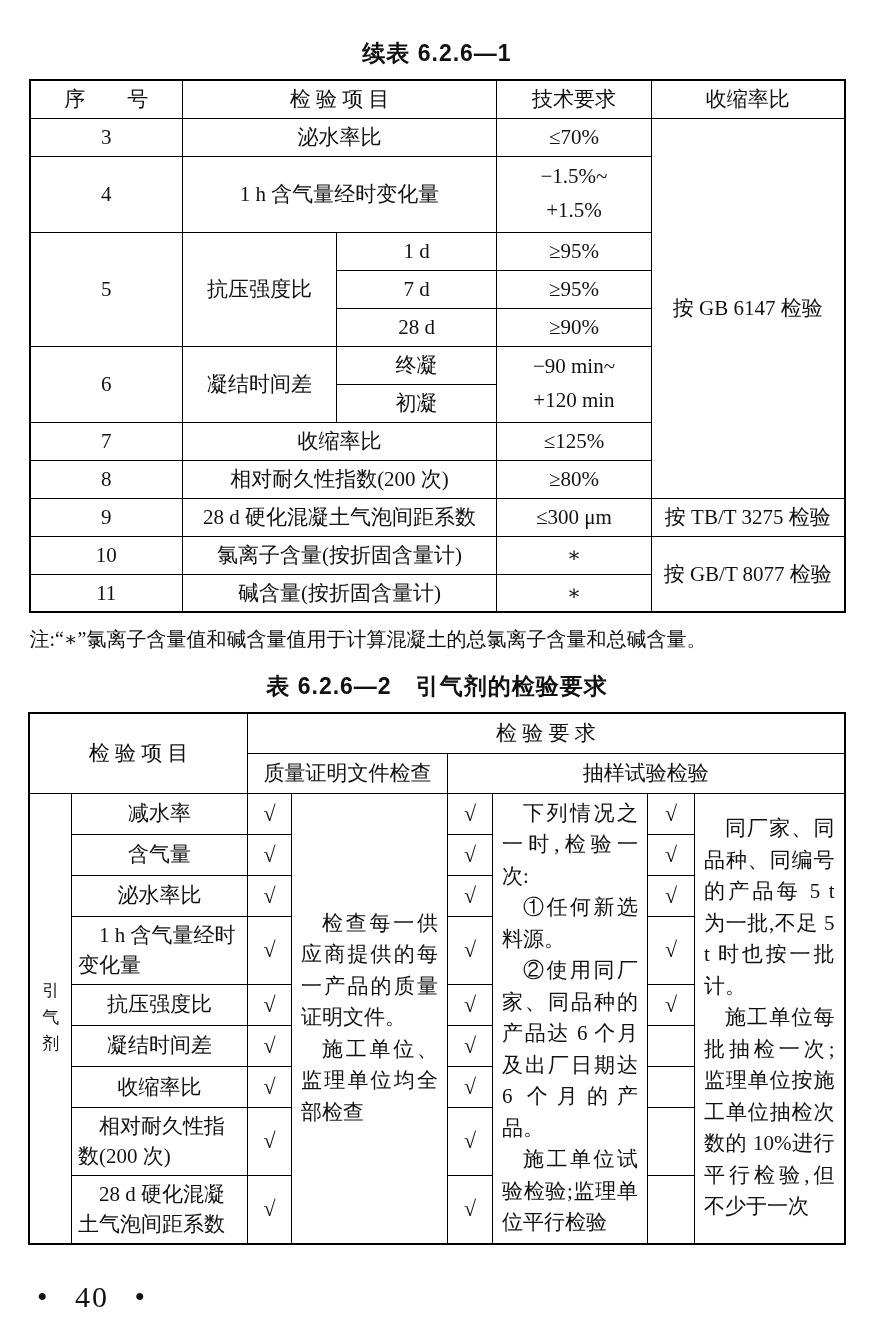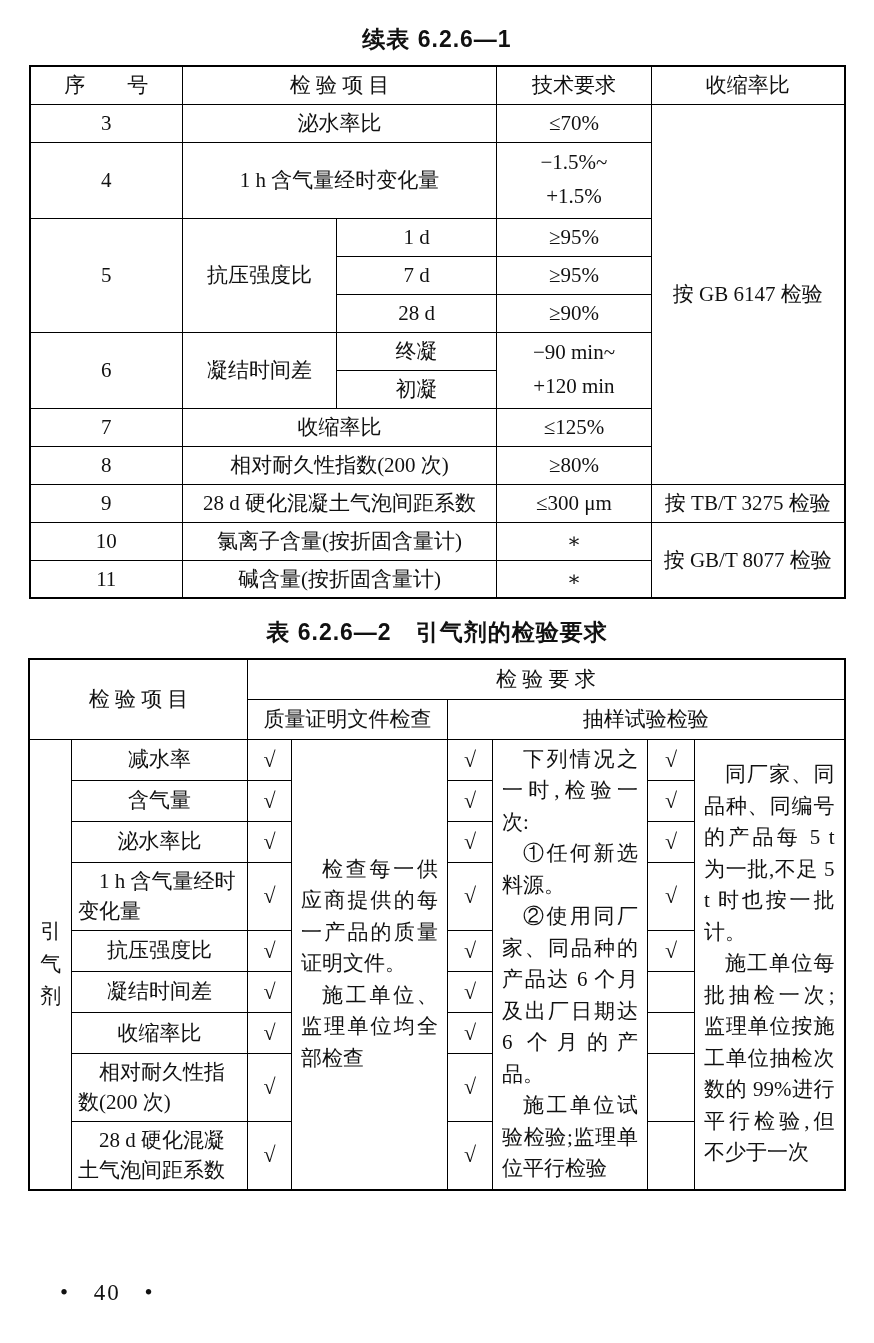--- a/index.html
+++ b/index.html
@@ -3,21 +3,21 @@
 <meta charset="utf-8">
 <style>
   * { box-sizing: border-box; }
   html,body { margin:0; padding:0; }
   body {
     width: 874px; height: 1343px;
     background: #ffffff;
     color: #111;
     font-family: "Liberation Serif", "DejaVu Serif", serif;
   }
-  .page { position: relative; width: 874px; height: 1343px; background:#fff; overflow: hidden; padding-top: 24px; }
+  .page { position: relative; width: 874px; height: 1343px; background:#fff; overflow: hidden; padding-top: 38px; }
 
   .tbl-title {
     text-align: center; font-weight: bold;
     font-family: "Liberation Sans", "DejaVu Sans", sans-serif;
     font-size: 23px; margin: 0 0 10px 0; letter-spacing: 1px;
   }
   table {
     border-collapse: collapse; table-layout: fixed;
     margin: 0 auto; width: 815px; font-size: 21px;
     background:#fff;
@@ -45,30 +45,30 @@
     width: 815px; margin: 16px auto 0 auto;
     font-size: 23px; line-height: 1.5;
     text-indent: 2em; letter-spacing: 0.5px;
   }
   .t2-title-wrap { margin-top: 18px; }
 
   .cat-cell { padding: 0; }
   .cat-vertical {
     display: inline-block; width: 1.15em;
     word-break: break-all; line-height: 1.55;
-    font-size: 21px;
+    font-size: 17px;
   }
   .item-wrap { text-align: left; text-indent: 1em; padding: 2px 6px; }
   .txt-cell { text-align: justify; padding: 4px 9px; vertical-align: middle; }
   .txt-cell p { margin: 0; text-indent: 1em; line-height: 1.5; font-size: 21px; }
   .chk { font-size: 22px; }
 
   .pageno {
-    position: absolute; left: 60px; top: 1280px;
-    font-size: 23px; word-spacing: 16px; letter-spacing: 2px;
+    position: absolute; left: 37px; top: 1280px;
+    font-size: 30px; word-spacing: 16px; letter-spacing: 2px;
   }
 </style>
 </head>
 <body>
 
 <div class="page">
 
   <div class="tbl-title">续表 6.2.6—1</div>
 
   <table class="t1">
@@ -149,20 +149,21 @@
       <td rowspan="2">按 GB/T 8077 检验</td>
     </tr>
     <tr class="h38">
       <td>11</td>
       <td colspan="2">碱含量(按折固含量计)</td>
       <td>∗</td>
     </tr>
   </tbody>
     </table>
 
+  <p class="note">注:“∗”氯离子含量值和碱含量值用于计算混凝土的总氯离子含量和总碱含量。</p>
 
 
   <div class="tbl-title t2-title-wrap">表 6.2.6—2　引气剂的检验要求</div>
 
   <table class="t2">
     <colgroup>
       <col style="width:42px">
         <col style="width:176px">
         <col style="width:44px">
         <col style="width:156px">
@@ -193,21 +194,21 @@
       <td class="chk">√</td>
       <td rowspan="9" class="txt-cell">
         <p>下列情况之一时,检验一次:</p>
         <p>①任何新选料源。</p>
         <p>②使用同厂家、同品种的产品达 6 个月及出厂日期达 6 个月的产品。</p>
         <p>施工单位试验检验;监理单位平行检验</p>
       </td>
       <td class="chk">√</td>
       <td rowspan="9" class="txt-cell">
         <p>同厂家、同品种、同编号的产品每 5 t 为一批,不足 5 t 时也按一批计。</p>
-        <p>施工单位每批抽检一次;监理单位按施工单位抽检次数的 99%进行平行检验,但不少于一次</p>
+        <p>施工单位每批抽检一次;监理单位按施工单位抽检次数的 10%进行平行检验,但不少于一次</p>
       </td>
     </tr>
     <tr class="h41">
       <td>含气量</td>
       <td class="chk">√</td>
       <td class="chk">√</td>
       <td class="chk">√</td>
     </tr>
     <tr class="h41">
       <td>泌水率比</td>

